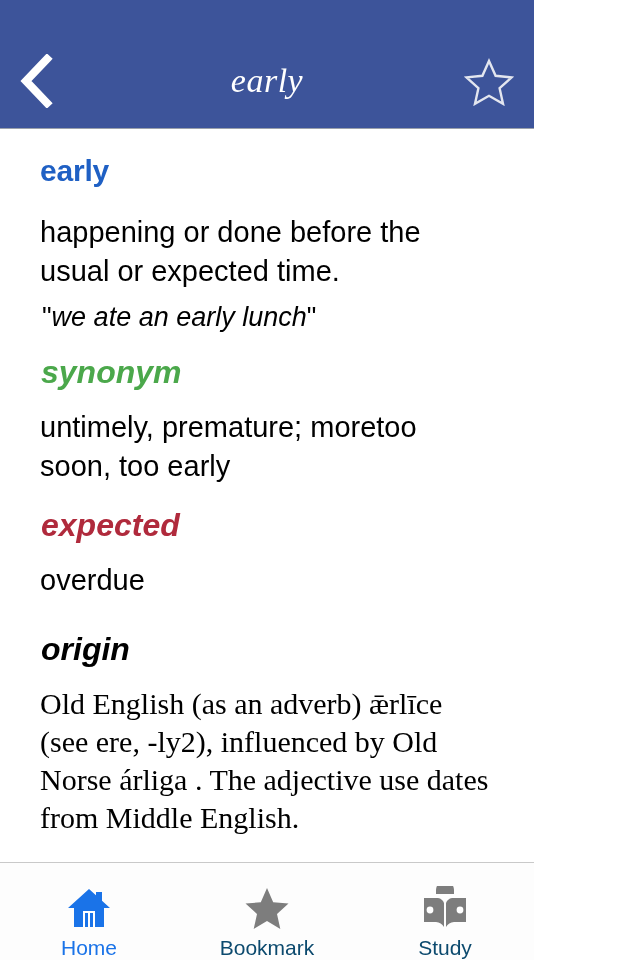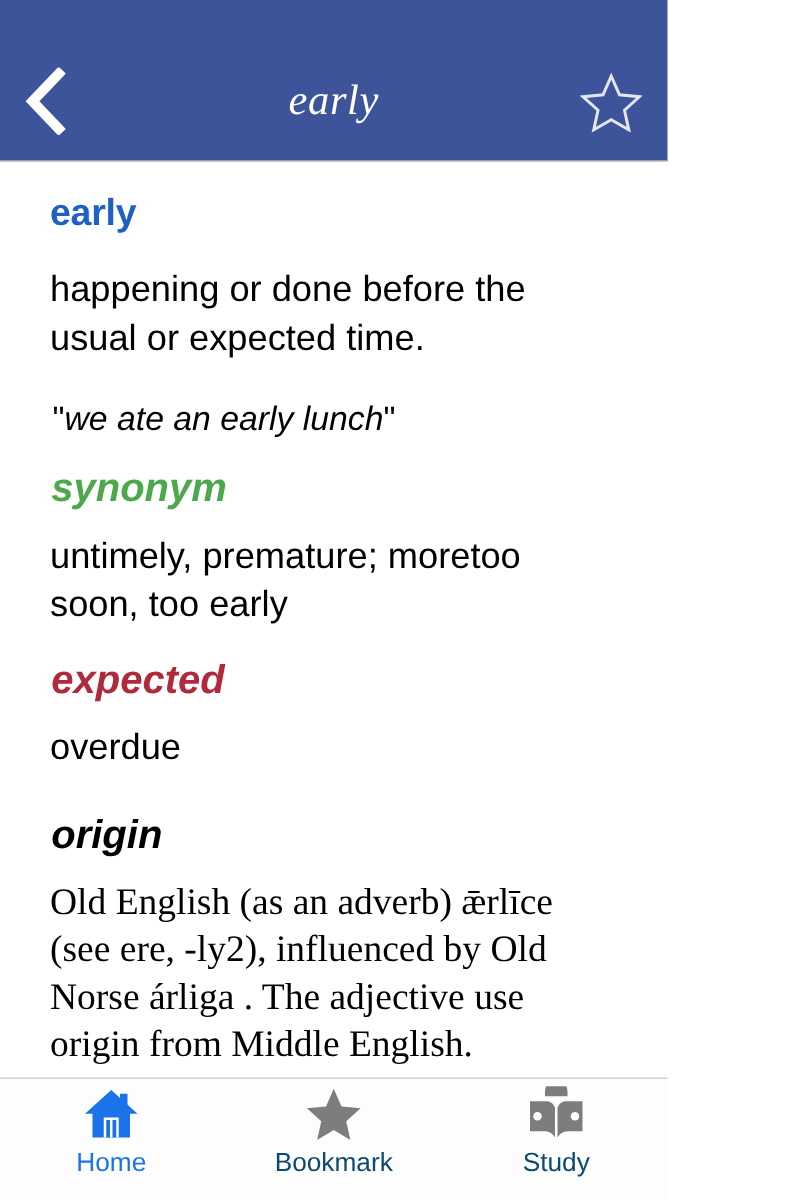--- a/index.html
+++ b/index.html
@@ -90,21 +90,21 @@
     font-weight: bold;
     color: #1f60c4;
     line-height: 36px;
     margin: 0 0 24px 0;
     letter-spacing: -0.2px;
   }
   .definition {
     font-size: 29px;
     line-height: 39px;
     color: #000000;
-    margin: 0 0 26px 0;
+    margin: 0 0 8px 0;
     max-width: 556px;
   }
   .example {
     font-size: 27px;
     line-height: 36px;
     color: #000000;
     font-style: italic;
     margin: 0 0 22px 2px;
   }
   .example .q {
@@ -136,21 +136,21 @@
     max-width: 556px;
   }
 
   
   .tabbar {
     flex: 0 0 98px;
     height: 98px;
     background: #fdfdfd;
     border-top: 1px solid #c9c9c9;
     display: flex;
-    align-items: flex-start;
+    align-items: flex-end;
     box-sizing: border-box;
   }
   .tab {
     flex: 1 1 0;
     display: flex;
     flex-direction: column;
     align-items: center;
     justify-content: center;
     cursor: pointer;
     padding-top: 6px;
@@ -205,21 +205,21 @@
         <span class="q">"</span><span>we ate an early lunch</span><span class="q">"</span>
       </div>
 
       <div class="section-label syn">synonym</div>
       <div class="section-body">untimely, premature; moretoo soon, too early</div>
 
       <div class="section-label ant">expected</div>
       <div class="section-body">overdue</div>
 
       <div class="section-label org">origin</div>
-      <div class="origin-text">Old English (as an adverb) ǣrlīce (see ere, -ly2), influenced by Old Norse árliga . The adjective use origin from Middle English.</div>
+      <div class="origin-text">Old English (as an adverb) ǣrlīce (see ere, -ly2), influenced by Old Norse árliga . The adjective use dates from Middle English.</div>
 
     </div>
   </div>
 
   <div class="tabbar">
 
     <div class="tab active">
       <span class="tab-icon">
         <svg width="46" height="42" viewBox="0 0 46 42">
           <path d="M23 2 L2 21 L8 21 L8 40 L38 40 L38 21 L44 21 Z" fill="#1a73e8"></path>

